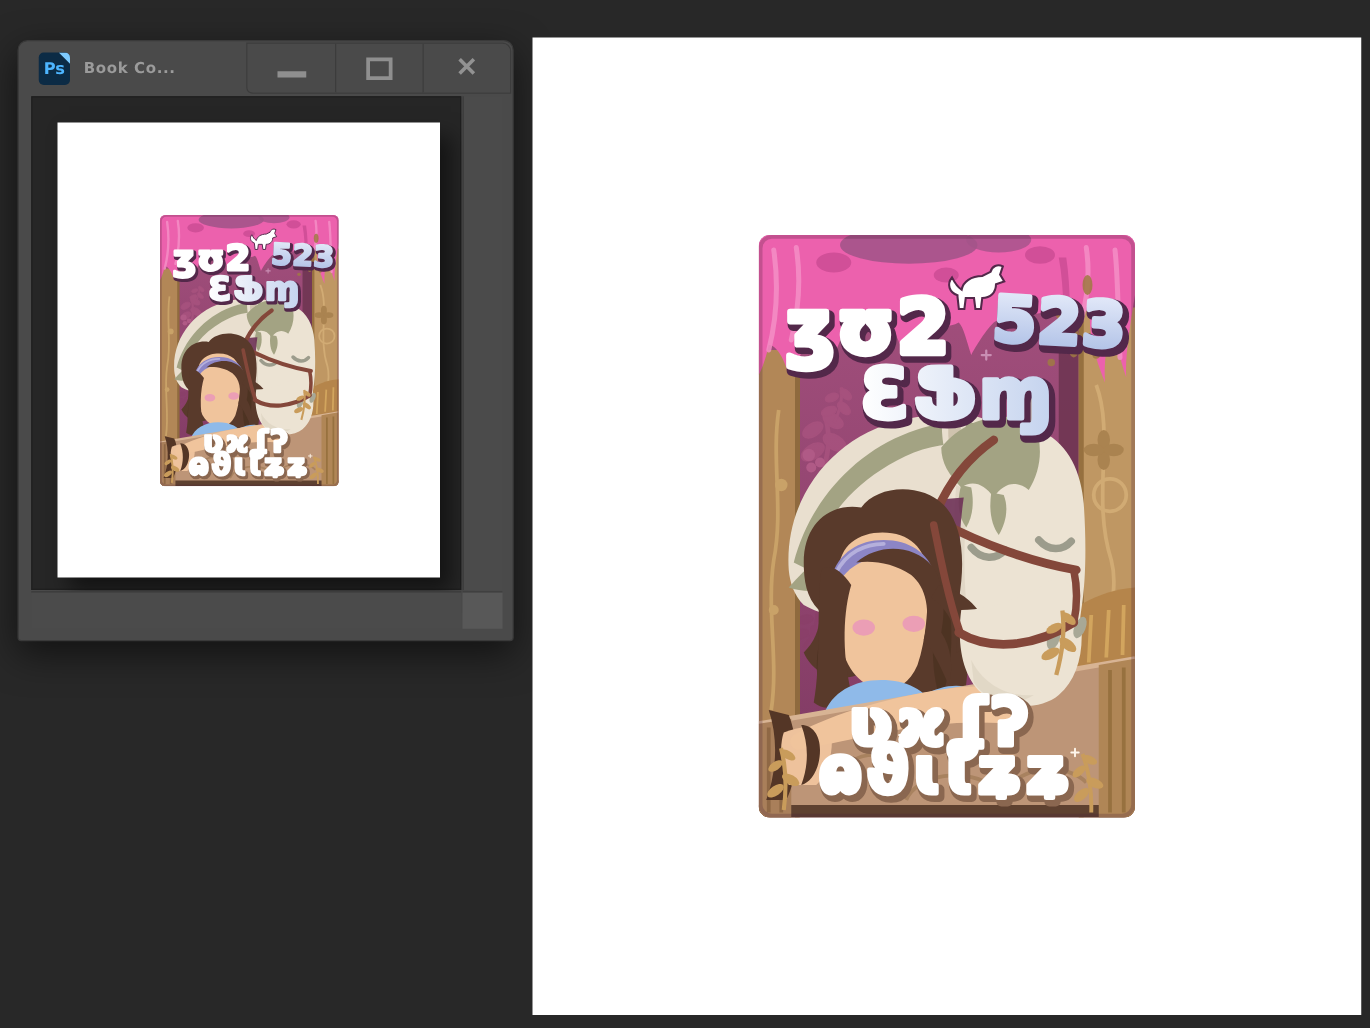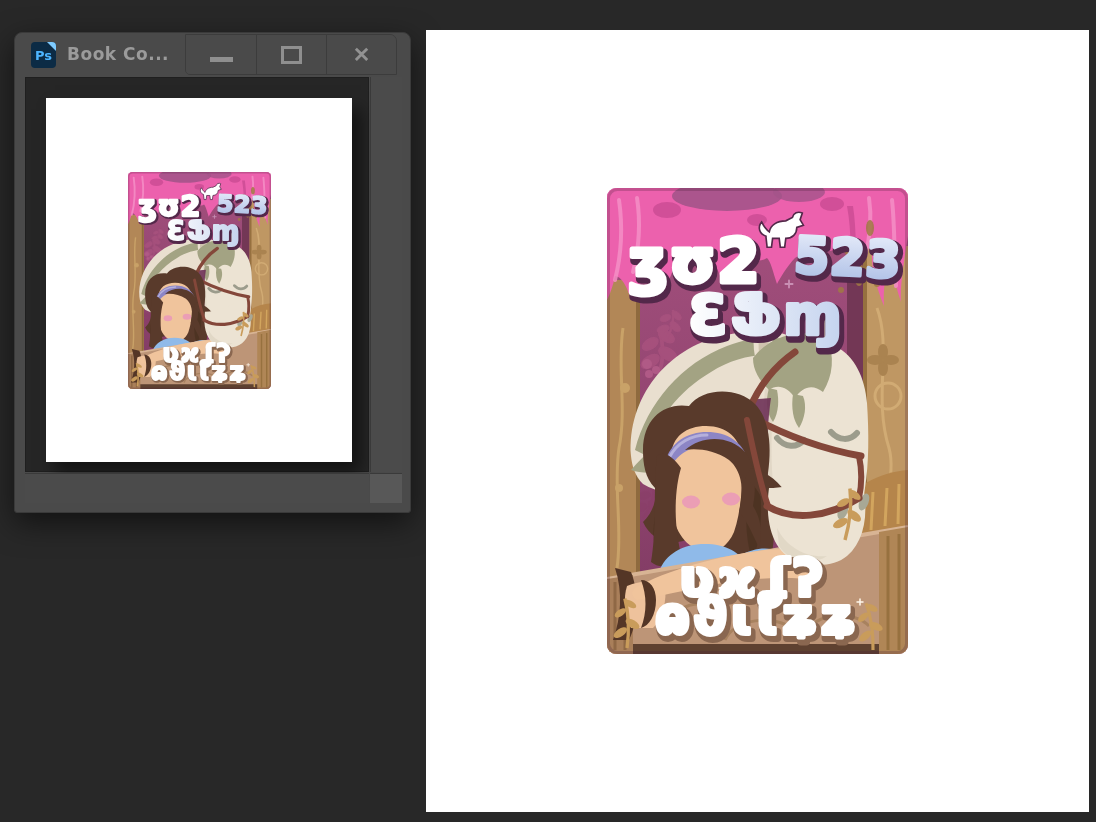--- a/index.html
+++ b/index.html
@@ -14,36 +14,36 @@
   
   .ps-window{
     position:absolute;left:14px;top:32px;width:397px;height:481px;
     background:#4a4a4a;
     border:1px solid #3a3a3a;
     border-radius:8px 8px 3px 3px;
     box-shadow:0 10px 30px rgba(0,0,0,.55);
     box-sizing:border-box;
   }
   .titlebar{
-    position:absolute;left:0;top:0;right:12px;height:46px;
+    position:absolute;left:0;top:0;right:0;height:46px;
   }
   .ps-icon{
     position:absolute;left:16px;top:9px;width:25px;height:26px;
     background:#0c2b45;border-radius:4px;
     color:#4db5ff;font-size:13px;font-weight:bold;
     display:flex;align-items:center;justify-content:center;
     overflow:hidden;
   }
   .ps-icon .fold{
     position:absolute;top:0;right:0;width:0;height:0;
     border-top:9px solid #7ecbff;border-left:9px solid transparent;
   }
   .win-title{
     position:absolute;left:52px;top:0;height:43px;line-height:43px;
-    color:#9b9b9b;font-size:17px;font-weight:bold;letter-spacing:.5px;
+    color:#9b9b9b;font-size:12px;font-weight:bold;letter-spacing:.5px;
     white-space:nowrap;
   }
   .win-buttons{
     position:absolute;right:1px;top:1px;height:39px;display:flex;
     border:1px solid #3c3c3c;border-radius:0 7px 0 5px;overflow:hidden;
   }
   .win-btn{
     width:70px;height:100%;background:#4a4a4a;border:none;outline:none;
     display:flex;align-items:center;justify-content:center;cursor:pointer;
     padding:0;margin:0;

